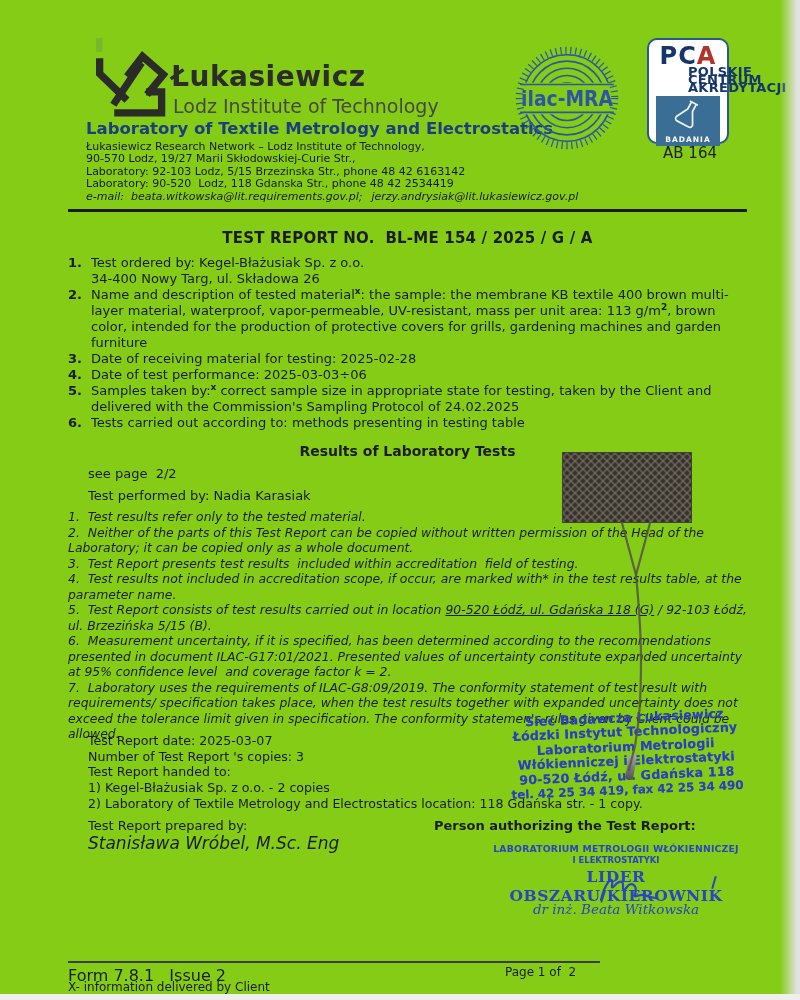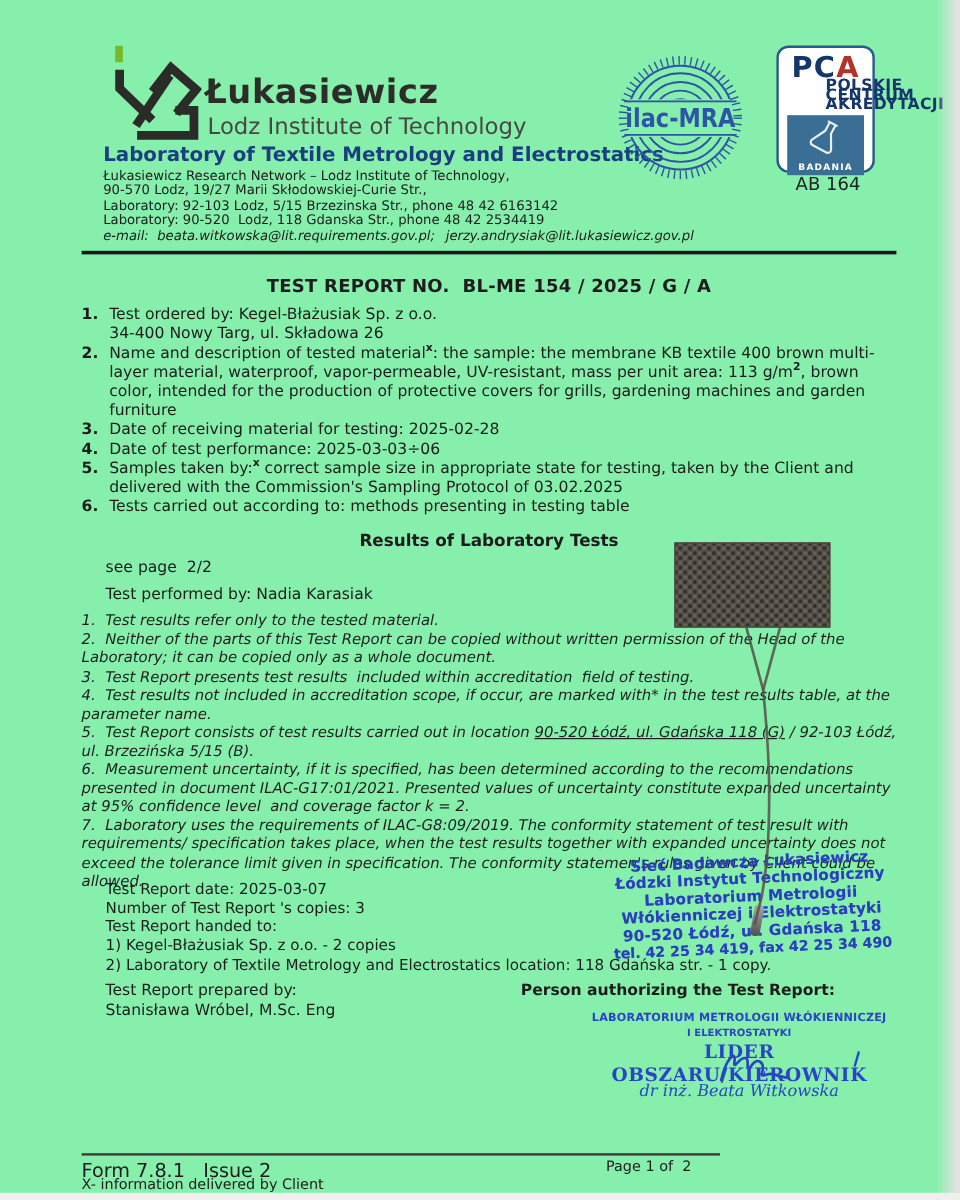--- a/index.html
+++ b/index.html
@@ -1,16 +1,16 @@
 <!DOCTYPE html>
 <html><head>
 <meta charset="utf-8">
 <style>
   html,body{margin:0;padding:0;background:#e8e8e6;}
-  .page{position:relative;width:800px;height:1000px;margin:0 auto;background:#86efac;
+  .page{position:relative;width:800px;height:1000px;margin:0 auto;background:#84cc16;
         font-family:"DejaVu Sans",sans-serif;color:#1c1c1c;overflow:hidden;}
   .abs{position:absolute;}
   .b{font-weight:400;}
   .it{font-style:italic;}
   .pre{white-space:pre-wrap;}
   .sup{vertical-align:super;font-size:9px;line-height:0;font-weight:700;}
 
   
   .brand-name{left:171px;top:60px;font-size:28px;font-weight:700;color:#2c2c29;letter-spacing:.5px;}
   .brand-sub{left:173px;top:95px;font-size:19px;color:#474744;}
@@ -62,21 +62,21 @@
 
   .report-meta{left:88px;top:733px;font-size:12.6px;line-height:15.7px;}
 
   .address-stamp{left:492px;top:711px;width:268px;text-align:center;z-index:3;
                  transform:rotate(-2.5deg);color:#2a3fc0;font-weight:700;
                  text-shadow:0 0 .5px rgba(42,63,192,.55);}
   .address-stamp .l{font-size:12.6px;line-height:14.4px;letter-spacing:.2px;}
   .address-stamp .s{font-size:11.8px;line-height:14px;}
 
   .prepared{left:88px;top:818px;font-size:13px;line-height:16.5px;}
-  .prepared .name{font-weight:400;font-size:13px;}
+  .prepared .name{font-weight:400;font-size:17px;font-style:italic;}
   .auth-label{left:434px;top:818px;font-size:13px;font-weight:700;}
   .auth-stamp{left:478px;top:844px;width:276px;text-align:center;color:#2944c4;z-index:3;}
   .as1{font-size:9.3px;font-weight:700;letter-spacing:.2px;line-height:10.5px;}
   .as2{font-size:8.4px;font-weight:700;line-height:10px;}
   .as3{font-family:"DejaVu Serif",serif;font-size:15.5px;font-weight:700;letter-spacing:.5px;margin-top:2px;}
   .sig-squiggle{left:597px;top:872px;z-index:4;}
   .ink-tick{left:713px;top:876px;width:2px;height:13px;background:#2944c4;transform:rotate(16deg);}
   .signed-name{left:478px;top:901px;width:276px;text-align:center;z-index:4;
                font-family:"DejaVu Serif",serif;font-style:italic;font-size:13.5px;color:#2944c4;}
 
@@ -178,21 +178,21 @@
     <div class="item">
       <span class="inum">2.</span><span class="b">Name and description of tested material</span><span class="sup">x</span><span class="b">:</span><span> the sample</span><span class="b">: the membrane KB textile 400 brown multi-layer material, waterproof, vapor-permeable, UV-resistant, mass per unit area: 113 g/m</span><span class="sup">2</span><span class="b">, brown color, intended for the production of protective covers for grills, gardening machines and garden furniture</span>
     </div>
     <div class="item">
       <span class="inum">3.</span><span class="b">Date of receiving material for testing:</span><span> 2025-02-28</span>
     </div>
     <div class="item">
       <span class="inum">4.</span><span class="b">Date of test performance:</span><span> 2025-03-03÷06</span>
     </div>
     <div class="item">
-      <span class="inum">5.</span><span class="b">Samples taken by:</span><span class="sup">x</span><span> correct sample size in appropriate state for testing, taken by the Client and delivered with the Commission's Sampling Protocol of 03.02.2025</span>
+      <span class="inum">5.</span><span class="b">Samples taken by:</span><span class="sup">x</span><span> correct sample size in appropriate state for testing, taken by the Client and delivered with the Commission's Sampling Protocol of 24.02.2025</span>
     </div>
     <div class="item">
       <span class="inum">6.</span><span class="b">Tests carried out according to:</span><span> methods presenting in testing table</span>
     </div>
   </div>
 
   <div class="abs results-heading">Results of Laboratory Tests</div>
 
   <div class="abs see-line">
     <span class="b">see</span><span class="pre"> page  2/2</span>

